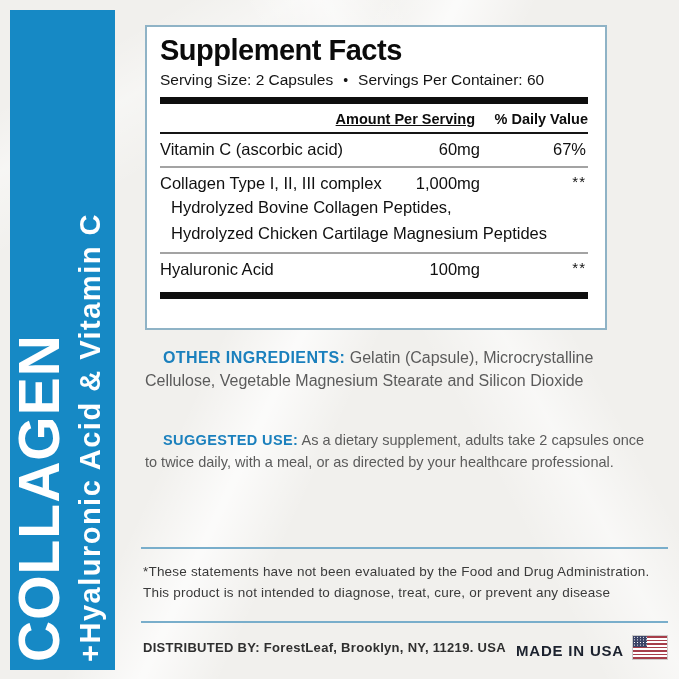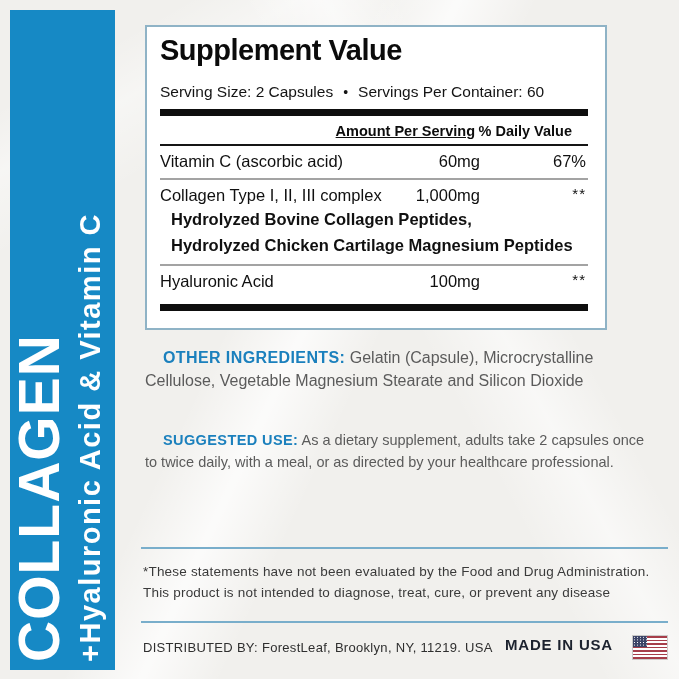--- a/index.html
+++ b/index.html
@@ -21,64 +21,64 @@
     padding-left:8px;box-sizing:border-box;white-space:nowrap;
   }
   .brand-title{color:#ffffff;font-weight:bold;font-size:57px;line-height:59px;letter-spacing:1px;}
   .brand-subtitle{color:#ffffff;font-weight:bold;font-size:29px;line-height:42px;letter-spacing:1.5px;}
   
   .facts-box{
     position:absolute;left:145px;top:25px;width:462px;height:305px;box-sizing:border-box;
     background:#ffffff;border:2px solid #8fb3c6;padding:7px 17px 0 13px;
   }
   .facts-title{font-size:29px;font-weight:bold;color:#0b0b0b;letter-spacing:-0.5px;line-height:33px;}
-  .serving-line{font-size:15.5px;color:#141414;margin-top:14px;line-height:21px;}
+  .serving-line{font-size:15.5px;color:#141414;margin-top:2px;line-height:21px;}
   .serving-line .dot{margin:0 10px;font-size:14px;}
   .bar-thick{height:7px;background:#0e0e0e;margin-top:6px;}
   .facts-header{position:relative;height:28px;border-bottom:2px solid #151515;font-size:14.5px;font-weight:bold;color:#0d0d0d;}
   .hdr-amount{position:absolute;right:113px;bottom:5px;text-decoration:underline;}
-  .hdr-dv{position:absolute;right:16px;bottom:5px;}
+  .hdr-dv{position:absolute;right:0;bottom:5px;}
   .facts-row{position:relative;font-size:16.5px;color:#101010;padding:5px 0 6px;border-bottom:2px solid #a3a3a3;line-height:21px;}
   .facts-row.last{border-bottom:none;}
   .row-amount{position:absolute;right:108px;top:5px;}
   .row-dv{position:absolute;right:2px;top:5px;}
   .row-dv.ast{font-size:15px;top:3px;letter-spacing:1px;}
-  .row-sub{padding-left:11px;line-height:26px;font-weight:bold;}
+  .row-sub{padding-left:11px;line-height:26px;}
   .footnote{font-size:15px;color:#101010;margin-top:6px;line-height:20px;}
   
   .section-label{color:#1b80bd;font-weight:bold;letter-spacing:0.4px;margin-left:18px;}
   .other-ing{position:absolute;left:145px;top:346px;width:478px;font-size:16px;line-height:23px;color:#5b5b5b;}
   .suggested{position:absolute;left:145px;top:429px;width:505px;font-size:14.5px;line-height:22px;color:#5b5b5b;}
   .divider{position:absolute;left:141px;width:527px;height:2px;background:#79aecb;}
   .divider-1{top:547px;}
   .divider-2{top:621px;}
   .disclaimer{position:absolute;left:143px;top:561px;width:525px;font-size:13.5px;line-height:21px;color:#3a3a3a;letter-spacing:0.2px;}
   .footer-row{position:absolute;left:143px;top:636px;width:524px;display:flex;align-items:center;justify-content:space-between;}
-  .distributed{font-size:13px;color:#2f2f2f;letter-spacing:0.3px;}
-  .made-in{display:flex;align-items:flex-start;gap:20px;}
+  .distributed{font-size:13px;color:#2f2f2f;letter-spacing:0.3px;font-weight:bold;}
+  .made-in{display:flex;align-items:flex-end;gap:9px;}
   .made-in-text{font-size:15px;font-weight:bold;color:#1c222e;letter-spacing:0.8px;}
   .flag{width:34px;height:23px;position:relative;flex:0 0 auto;
     background:repeating-linear-gradient(180deg,#a63e4a 0 7.7%, #ffffff 7.7% 15.4%);
     box-shadow:0 0 0 1px rgba(120,120,120,.35);}
   .flag .canton{position:absolute;left:0;top:0;width:14px;height:10.5px;background-color:#3c4467;
     background-image:radial-gradient(#ffffff 0.7px, rgba(255,255,255,0) 0.8px);
     background-size:3px 2.6px;}
 </style>
 </head>
 <body>
 
 <div class="sidebar">
   <div class="sidebar-rotator">
     <div class="brand-title">COLLAGEN</div>
     <div class="brand-subtitle">+Hyaluronic Acid &amp; Vitamin C</div>
   </div>
 </div>
 
 <div class="facts-box">
-  <div class="facts-title">Supplement Value</div>
+  <div class="facts-title">Supplement Facts</div>
   <div class="serving-line">
     <span>Serving Size: 2 Capsules</span><span class="dot">•</span><span>Servings Per Container: 60</span>
   </div>
   <div class="bar-thick"></div>
   <div class="facts-header">
     <span class="hdr-amount">Amount Per Serving</span>
     <span class="hdr-dv">% Daily Value</span>
   </div>
 
   <div class="facts-row">

